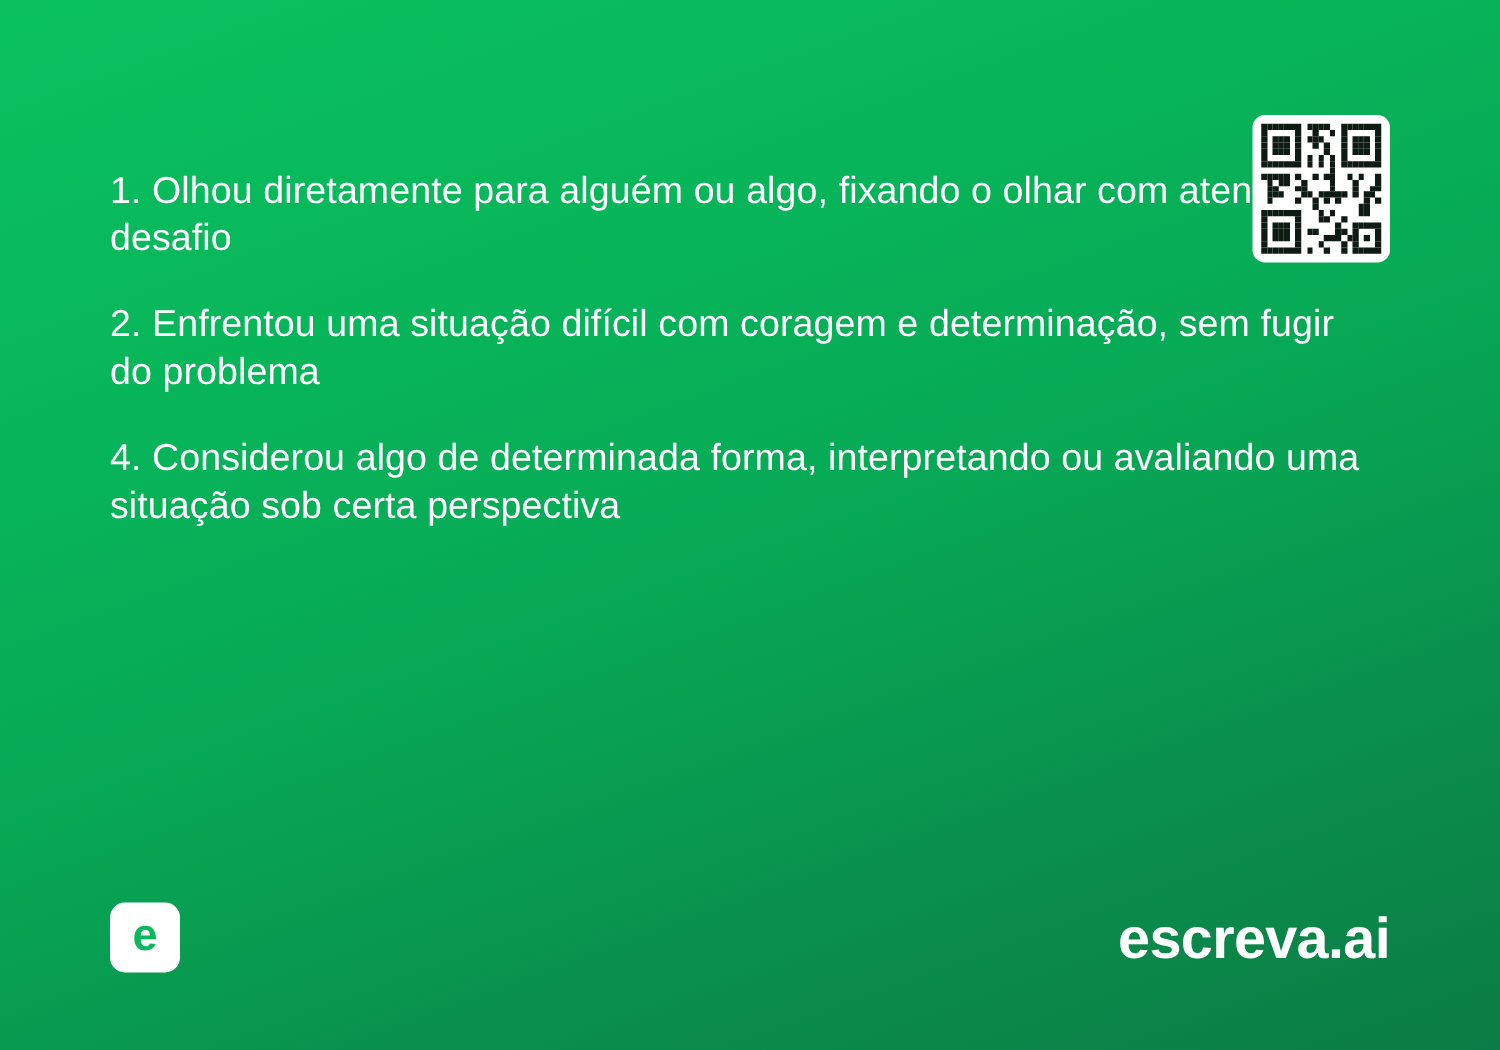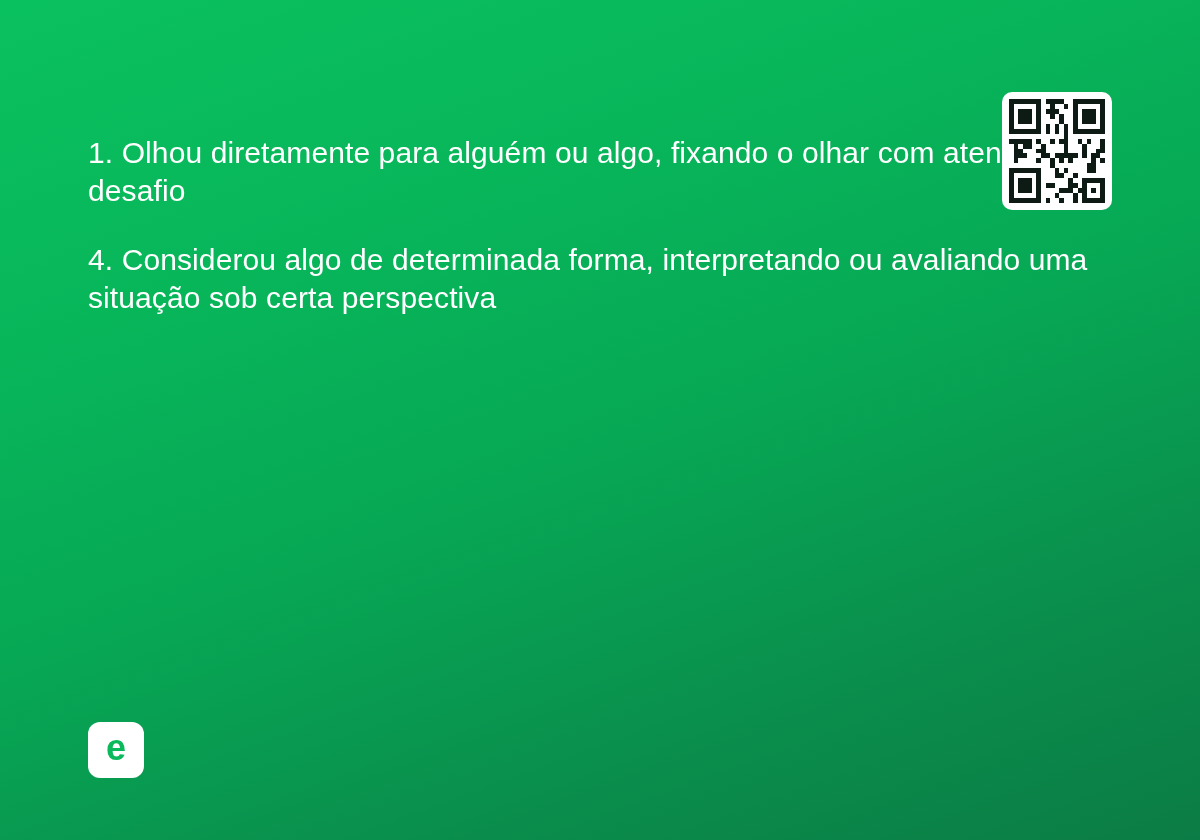--- a/index.html
+++ b/index.html
@@ -118,20 +118,21 @@
 </style>
 </head>
 <body>
 
 <div class="card">
   <div class="card-inner">
 
 
     <div class="definitions">
       <p class="definition">1. Olhou diretamente para alguém ou algo, fixando o olhar com atenção ou desafio</p>
+      <p class="definition">2. Enfrentou uma situação difícil com coragem e determinação, sem fugir do problema</p>
       <p class="definition">4. Considerou algo de determinada forma, interpretando ou avaliando uma situação sob certa perspectiva</p>
     </div>
   </div>
 
   <div class="qr-wrap">
     <div class="qr-grid" id="qr-grid">
         <i></i>
         <i></i>
         <i></i>
         <i></i>
@@ -572,14 +573,15 @@
         <i></i>
         <i></i>
         <i></i>
       </div>
   </div>
 
   <div class="footer">
     <div class="logo-mark">
       <span>e</span>
     </div>
+    <div class="wordmark">escreva.ai</div>
   </div>
 </div>
 
 </body></html>

